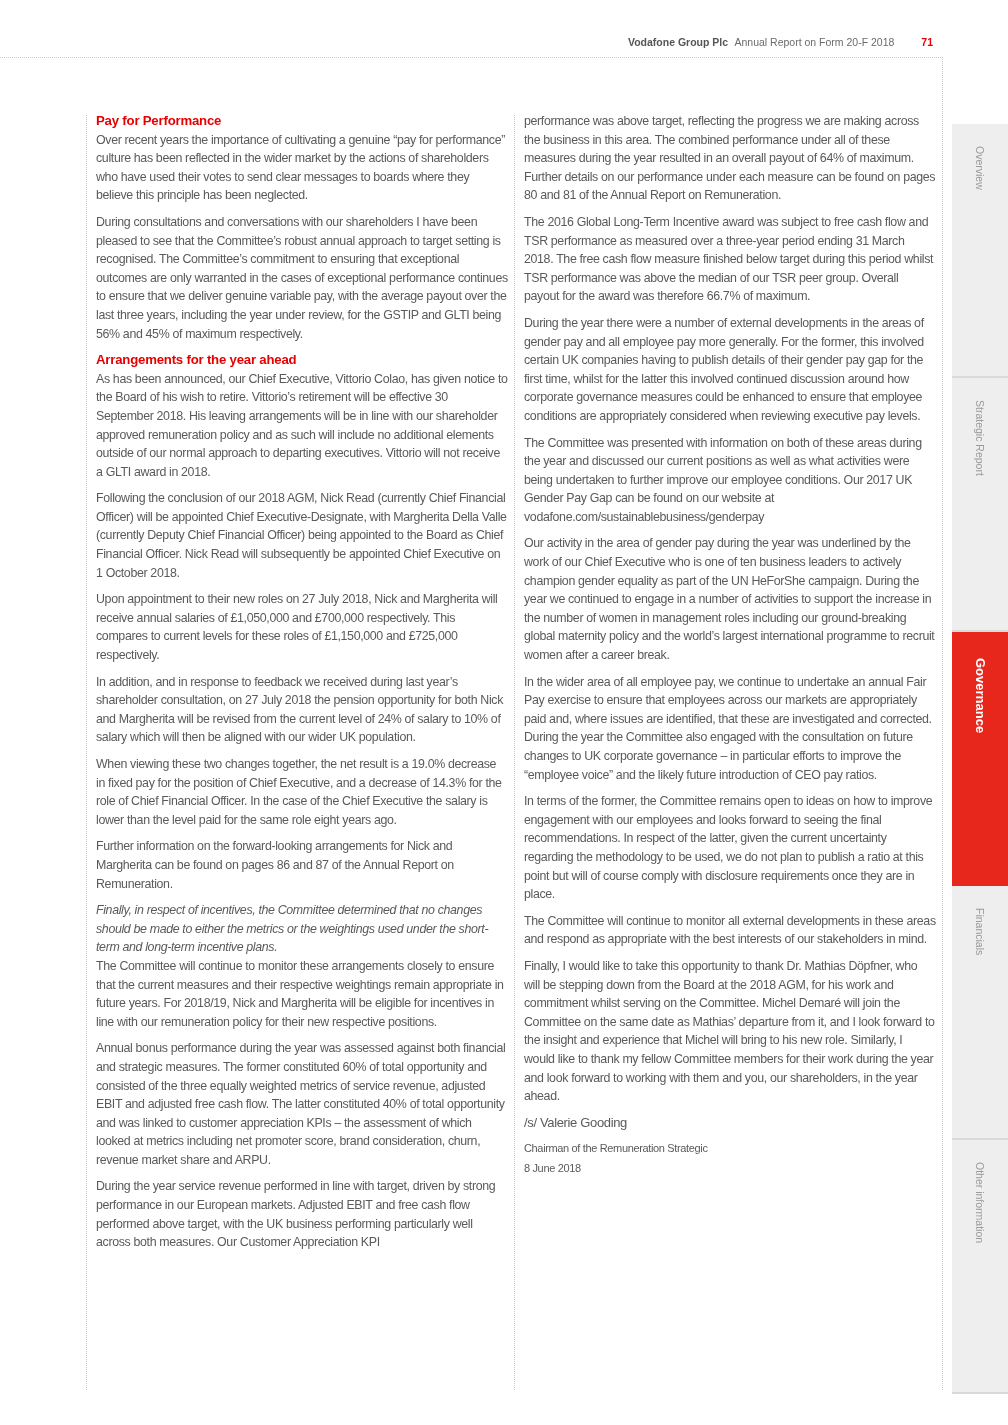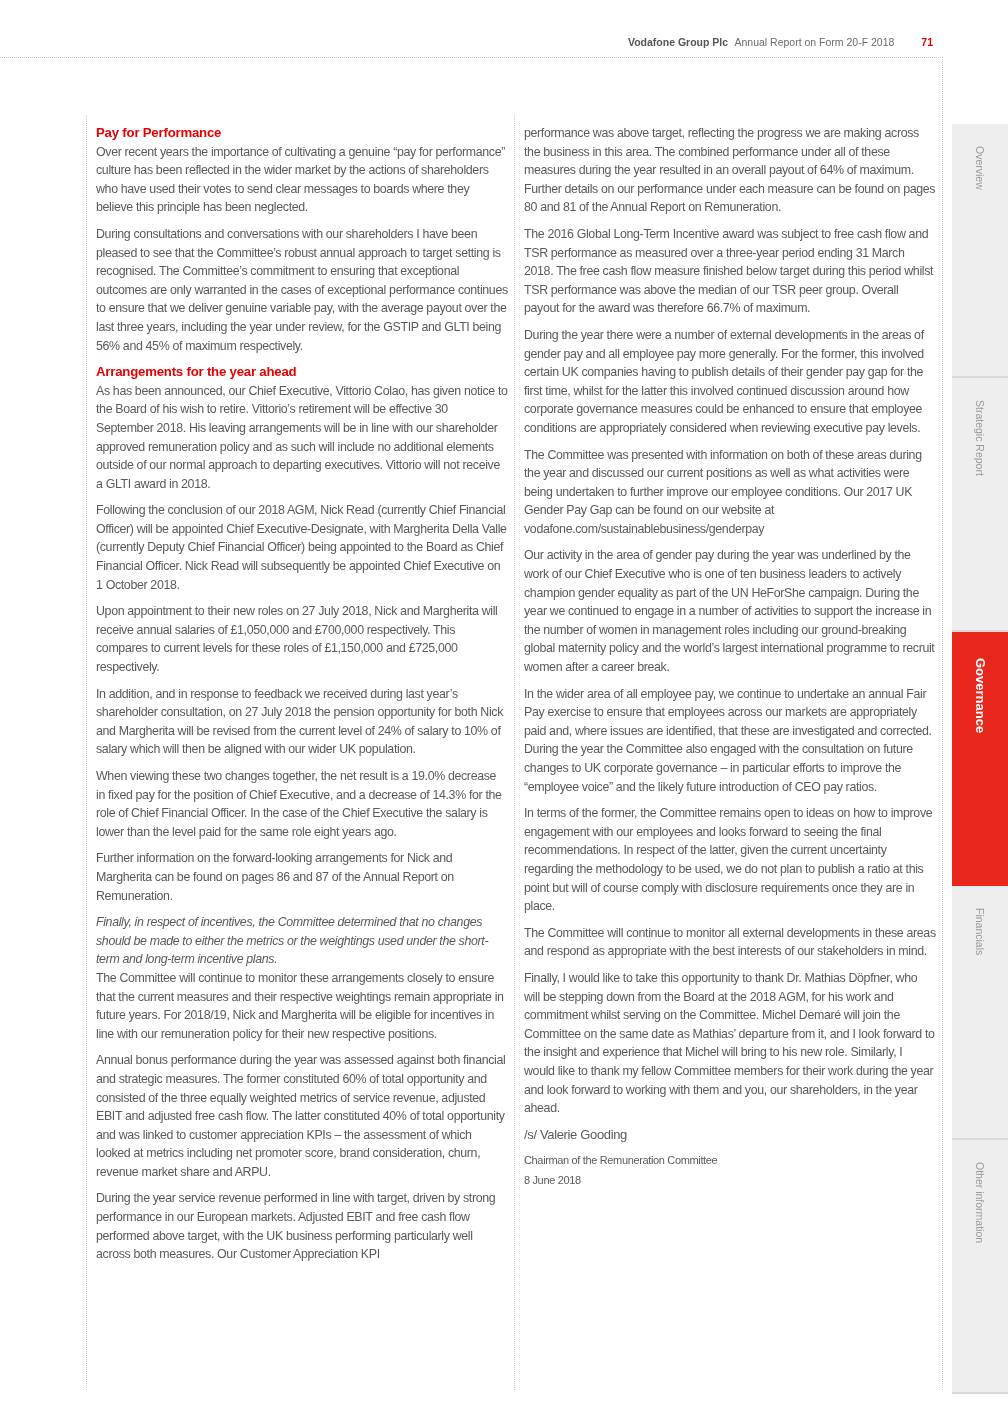--- a/index.html
+++ b/index.html
@@ -19,21 +19,21 @@
     }
     .rule-right {
       position: absolute; top: 57px; left: 942px; height: 1333px; width: 0;
       border-left: 1px dotted #c8c8c8;
     }
     .rule-col {
       position: absolute; top: 115px; height: 1275px; width: 0;
       border-left: 1px dotted #c8c8c8;
     }
     .col {
-      position: absolute; top: 124px; width: 412px;
+      position: absolute; top: 112px; width: 412px;
       font-size: 12.4px; line-height: 18.6px; letter-spacing: -0.35px;
       color: #5a5a5a;
     }
     .col.left { left: 96px; }
     .col.right { left: 524px; }
     .col h2 {
       margin: 0; font-size: 13.2px; line-height: 18.6px; color: #e60000;
       font-weight: bold; letter-spacing: -0.2px;
     }
     .col p { margin: 0 0 8px 0; }
@@ -95,21 +95,21 @@
 
   <p>During the year there were a number of external developments in the areas of gender pay and all employee pay more generally. For the former, this involved certain UK companies having to publish details of their gender pay gap for the first time, whilst for the latter this involved continued discussion around how corporate governance measures could be enhanced to ensure that employee conditions are appropriately considered when reviewing executive pay levels.</p>
   <p>The Committee was presented with information on both of these areas during the year and discussed our current positions as well as what activities were being undertaken to further improve our employee conditions. Our 2017 UK Gender Pay Gap can be found on our website at vodafone.com/sustainablebusiness/genderpay</p>
   <p>Our activity in the area of gender pay during the year was underlined by the work of our Chief Executive who is one of ten business leaders to actively champion gender equality as part of the UN HeForShe campaign. During the year we continued to engage in a number of activities to support the increase in the number of women in management roles including our ground-breaking global maternity policy and the world’s largest international programme to recruit women after a career break.</p>
   <p>In the wider area of all employee pay, we continue to undertake an annual Fair Pay exercise to ensure that employees across our markets are appropriately paid and, where issues are identified, that these are investigated and corrected. During the year the Committee also engaged with the consultation on future changes to UK corporate governance – in particular efforts to improve the “employee voice” and the likely future introduction of CEO pay ratios.</p>
   <p>In terms of the former, the Committee remains open to ideas on how to improve engagement with our employees and looks forward to seeing the final recommendations. In respect of the latter, given the current uncertainty regarding the methodology to be used, we do not plan to publish a ratio at this point but will of course comply with disclosure requirements once they are in place.</p>
   <p>The Committee will continue to monitor all external developments in these areas and respond as appropriate with the best interests of our stakeholders in mind.</p>
   <p>Finally, I would like to take this opportunity to thank Dr. Mathias Döpfner, who will be stepping down from the Board at the 2018 AGM, for his work and commitment whilst serving on the Committee. Michel Demaré will join the Committee on the same date as Mathias’ departure from it, and I look forward to the insight and experience that Michel will bring to his new role. Similarly, I would like to thank my fellow Committee members for their work during the year and look forward to working with them and you, our shareholders, in the year ahead.</p>
 
   <div class="sig-line">/s/ Valerie Gooding</div>
-  <div class="sig-title">Chairman of the Remuneration Committee</div>
+  <div class="sig-title">Chairman of the Remuneration Strategic</div>
   <div class="sig-date">8 June 2018</div>
 </div>
 
 <div class="tabs">
   <div class="tab" style="height:254px;">
     <span class="tab-label">Overview</span>
   </div>
   <div class="tab" style="height:254px;">
     <span class="tab-label">Strategic Report</span>
   </div>

